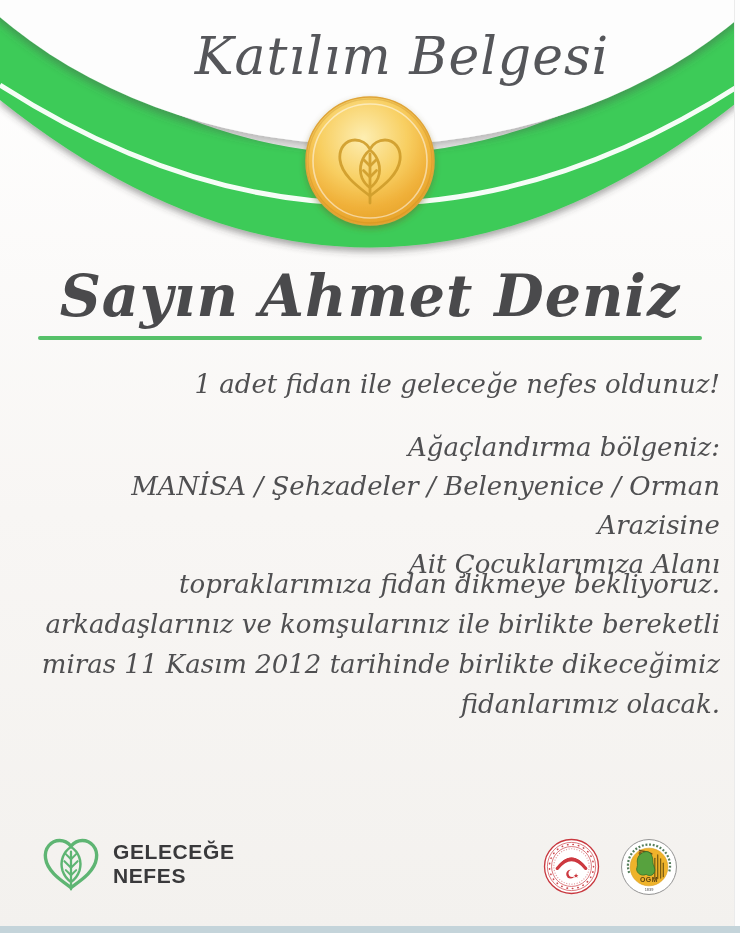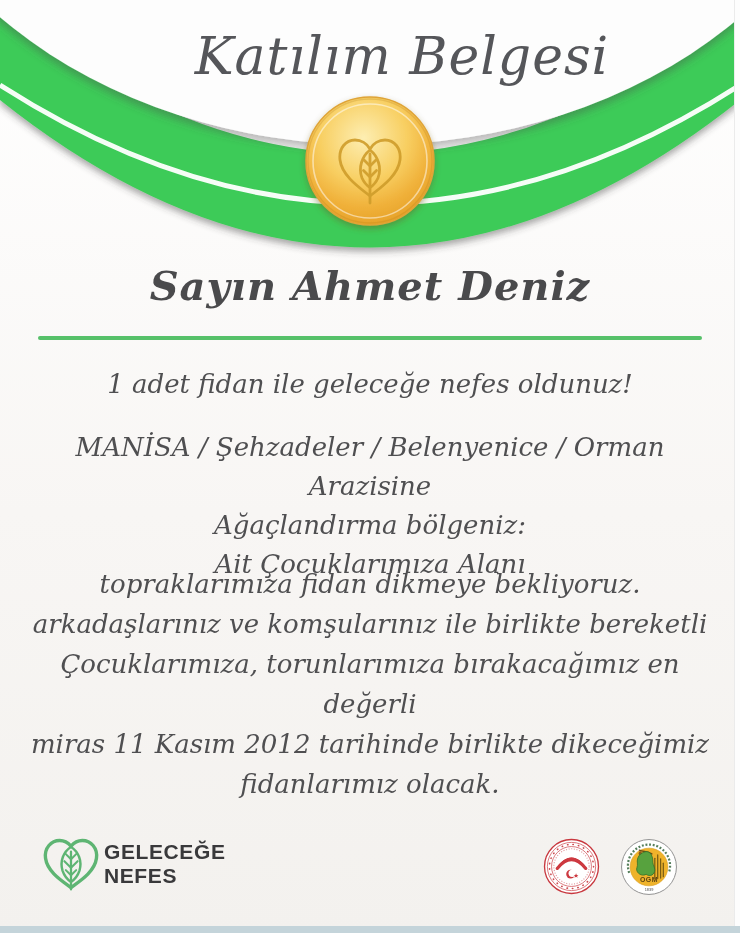--- a/index.html
+++ b/index.html
@@ -11,37 +11,37 @@
   }
   .header-art{position:absolute;top:0;left:0;}
   .title{
     position:absolute;top:26px;left:0;width:740px;text-align:center;
     font-family:"DejaVu Serif", serif;font-style:italic;font-weight:400;
     font-size:52px;color:#55565a;letter-spacing:1px;padding-left:32px;
   }
   .recipient{
     position:absolute;top:262px;left:0;width:740px;text-align:center;
     font-family:"DejaVu Serif", serif;font-style:italic;font-weight:700;
-    font-size:40px;color:#4a4a4c;letter-spacing:1px;
+    font-size:57px;color:#4a4a4c;letter-spacing:1px;
   }
   .divider{
     position:absolute;top:336px;left:38px;width:664px;height:4px;
     background:#56c169;border-radius:2px;
   }
   .body-text{
-    position:absolute;left:20px;width:700px;text-align:center;
+    position:absolute;left:20px;width:700px;text-align:right;
     font-family:"DejaVu Serif", serif;font-style:italic;
     font-size:26px;color:#4f4f51;
   }
   .subtitle{top:369px;}
   .region{top:428px;line-height:39px;}
   .invite{top:564px;line-height:40px;}
   .footer-brand{position:absolute;left:38px;top:828px;height:72px;display:flex;align-items:center;}
   .brand-text{
-    font-family:"Liberation Sans", sans-serif;font-weight:700;
+    margin-left:9px;font-family:"Liberation Sans", sans-serif;font-weight:700;
     font-size:21px;color:#39393b;letter-spacing:0.6px;line-height:24px;
   }
   .emblem{position:absolute;top:838px;}
   .emblem-ministry{left:543px;}
   .emblem-ogm{left:620px;}
   .bottom-bar{position:absolute;left:0;bottom:0;width:740px;height:7px;background:#c4d4da;}
   .right-edge{position:absolute;top:0;right:0;width:5px;height:926px;background:#fdfdfd;border-left:1px solid rgba(0,0,0,0.07);}
   svg text{font-family:"Liberation Sans", sans-serif;}
 </style>
 </head>
@@ -96,29 +96,28 @@
 
   <div class="title">Katılım Belgesi</div>
 
   <div class="recipient">Sayın Ahmet Deniz</div>
 
   <div class="divider"></div>
 
   <div class="body-text subtitle">1 adet fidan ile geleceğe nefes oldunuz!</div>
 
   <div class="body-text region">
+    <div>Ağaçlandırma bölgeniz:</div>
     <div>MANİSA / Şehzadeler / Belenyenice / Orman Arazisine</div>
-    <div>Ağaçlandırma bölgeniz:</div>
     <div>Ait Çocuklarımıza Alanı</div>
   </div>
 
   <div class="body-text invite">
     <div>topraklarımıza fidan dikmeye bekliyoruz.</div>
     <div>arkadaşlarınız ve komşularınız ile birlikte bereketli</div>
-    <div>Çocuklarımıza, torunlarımıza bırakacağımız en değerli</div>
     <div>miras 11 Kasım 2012 tarihinde birlikte dikeceğimiz</div>
     <div>fidanlarımız olacak.</div>
   </div>
 
   <div class="footer-brand">
     <svg width="66" height="64" viewBox="0 0 70 66">
       <g fill="none" stroke="#5eb573" stroke-linecap="round" stroke-linejoin="round">
         <path stroke-width="3.6" d="M35,58 C 27,52 10,42 8,27 C 6.5,16 14,8 23,8 C 28,8 32,10.5 35,14
                  C 38,10.5 42,8 47,8 C 56,8 63.5,16 62,27 C 60,42 43,52 35,58 Z"></path>
         <path stroke-width="2.6" d="M35,15 C 27,20 23,30 26,40 C 28,46 32,50 35,52

